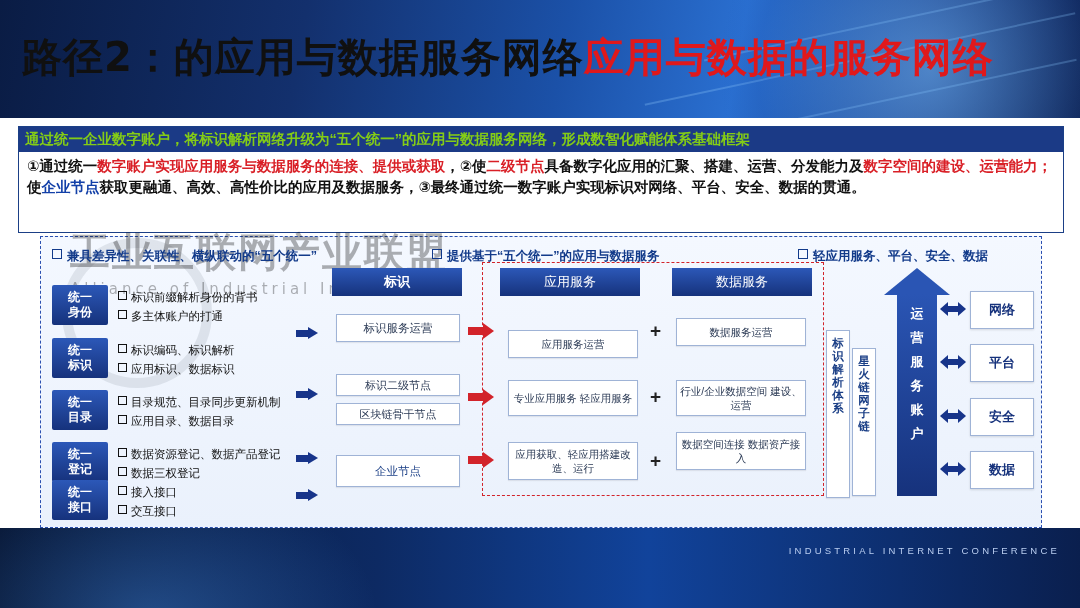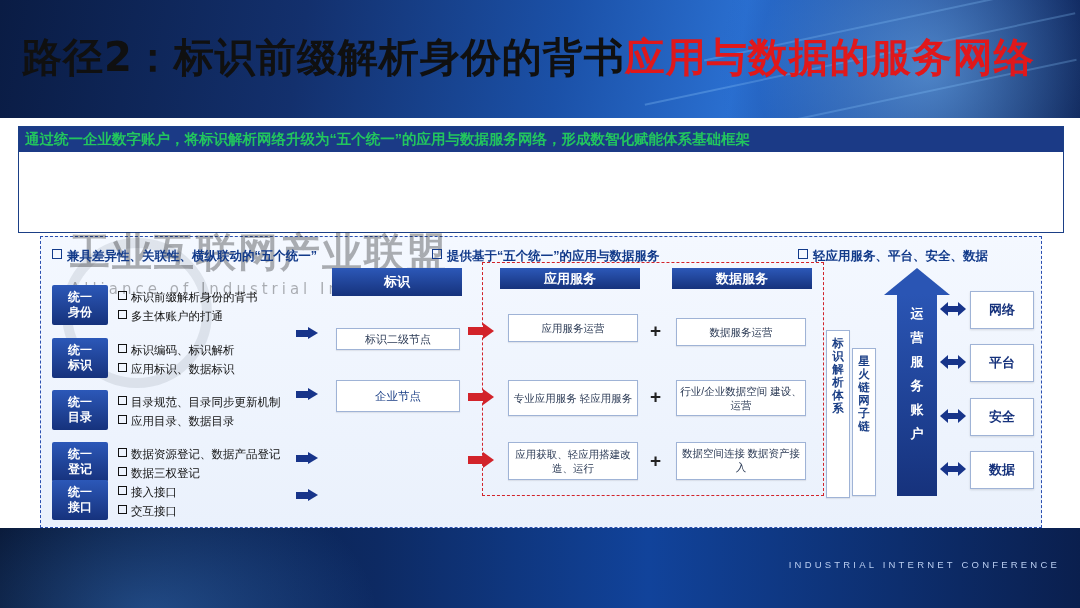--- a/index.html
+++ b/index.html
@@ -27,21 +27,21 @@
     font-family:"DejaVu Sans","Liberation Sans",sans-serif;
   }
   .title .hl{color:#e0181b;}
 
   
   .summary{
     position:absolute;left:18px;top:126px;width:1044px;height:105px;
     border:1px solid #1b3f86;background:#ffffff;
   }
   .summary .line1{
-    background:#1b3a86;color:#22c55e;font-size:14.5px;font-weight:bold;
+    background:#1b3a86;color:#84cc16;font-size:14.5px;font-weight:bold;
     padding:3px 8px 4px 6px;line-height:18px;white-space:nowrap;
   }
   .summary .body{
     padding:4px 8px 0 8px;font-size:14.5px;line-height:21px;color:#111;font-weight:bold;
   }
   .summary .body .red{color:#d91f26;}
   .summary .body .blue{color:#1340a8;}
 
   
   .mainarea{
@@ -94,22 +94,22 @@
     box-shadow:0 1px 1px rgba(0,0,0,.07);
   }
   .midbox.sm{height:20px;margin-top:7px;font-size:11px;}
   .midbox.ent{height:30px;margin-top:30px;color:#1b3f86;}
 
   
   .redzone{
     position:absolute;left:482px;top:262px;width:340px;height:232px;border:1.6px dashed #d2232a;
   }
   .svc-hd{
-    position:absolute;height:21px;background:linear-gradient(180deg,#2c58b8,#16327c);
-    color:#fff;font-size:13px;font-weight:bold;display:flex;align-items:center;justify-content:center;
+    position:absolute;height:28px;background:linear-gradient(180deg,#2c58b8,#16327c);
+    color:#fff;font-size:13px;font-weight:normal;display:flex;align-items:center;justify-content:center;
   }
   .svc-box{
     position:absolute;border:1px solid #9fb3d6;background:#fff;color:#2b3a55;font-size:10.5px;
     display:flex;align-items:center;justify-content:center;text-align:center;line-height:14px;
     box-shadow:0 1px 1px rgba(0,0,0,.07);
   }
   .plus{position:absolute;font-size:19px;color:#222;font-weight:bold;}
   .redarrow{position:absolute;width:26px;height:16px;}
   .redarrow .shaft{position:absolute;left:0;top:4px;width:16px;height:8px;background:#d2232a;}
   .redarrow .head{position:absolute;left:15px;top:0;width:0;height:0;border-top:8px solid transparent;border-bottom:8px solid transparent;border-left:11px solid #d2232a;}
@@ -152,38 +152,41 @@
   }
   .bottomband:after{
     content:"";position:absolute;left:-80px;bottom:-160px;width:460px;height:300px;
     background:radial-gradient(ellipse at 50% 50%,rgba(80,160,255,.35),rgba(10,30,80,0) 70%);
   }
   .logo{
     position:absolute;right:20px;top:542px;text-align:right;color:#fff;
   }
   .logo .l1{font-size:26px;font-weight:bold;letter-spacing:1px;font-family:"DejaVu Sans","Liberation Sans",sans-serif;}
   .logo .l1 .y{color:#d8e6ff;}
-  .logo .l2{font-size:9.5px;letter-spacing:3.2px;color:#b9cdf0;margin-top:17px;padding-left:27px;}
+  .logo .l2{font-size:9.5px;letter-spacing:3.2px;color:#b9cdf0;margin-top:3px;padding-left:27px;}
 </style>
 </head>
 <body>
 
 <div id="slide">
 
   <div class="topbar">
     <div class="streak" style="left:700px;top:20px;width:380px;"></div>
     <div class="streak" style="left:640px;top:58px;width:440px;"></div>
     <div class="streak" style="left:760px;top:92px;width:320px;"></div>
   </div>
   <div class="title">
-    <span>路径2：标识前缀解析身份的背书</span><span class="hl">应用与数据的服务网络</span>
+    <span>路径2：的应用与数据服务网络</span><span class="hl">应用与数据的服务网络</span>
   </div>
 
   <div class="summary">
     <div class="line1">通过统一企业数字账户，将标识解析网络升级为“五个统一”的应用与数据服务网络，形成数智化赋能体系基础框架</div>
+    <div class="body">
+      <span>①通过统一</span><span class="red">数字账户实现应用服务与数据服务的连接、提供或获取</span><span>，②使</span><span class="red">二级节点</span><span>具备数字化应用的汇聚、搭建、运营、分发能力及</span><span class="red">数字空间的建设、运营能力；</span><span>使</span><span class="blue">企业节点</span><span>获取更融通、高效、高性价比的应用及数据服务，③最终通过统一数字账户实现标识对网络、平台、安全、数据的贯通。</span>
+    </div>
   </div>
 
   <div class="mainarea"></div>
 
   <div class="wmcircle"></div>
   <div class="wm">
     <div>工业互联网产业联盟</div>
     <div class="sub">Alliance of Industrial Internet</div>
   </div>
 
@@ -238,41 +241,43 @@
       <div class="shaft"></div>
       <div class="head"></div>
     </div>
   <div class="larrow" style="left:296px;top:489px;">
       <div class="shaft"></div>
       <div class="head"></div>
     </div>
 
   <div class="midcol">
     <div class="midhead">标识</div>
+    <div class="midbox" style="margin-top:18px;">标识服务运营</div>
     <div class="midbox sm" style="margin-top:32px;">标识二级节点</div>
+    <div class="midbox sm">区块链骨干节点</div>
     <div class="midbox ent">企业节点</div>
   </div>
 
   <div class="redzone"></div>
 
   <div class="svc-hd" style="left:500px;top:268px;width:140px;">应用服务</div>
   <div class="svc-hd" style="left:672px;top:268px;width:140px;">数据服务</div>
 
-  <div class="svc-box" style="left:508px;top:314px;width:128px;height:26px;">应用服务运营</div>
+  <div class="svc-box" style="left:508px;top:330px;width:128px;height:26px;">应用服务运营</div>
   <div class="svc-box" style="left:676px;top:318px;width:128px;height:26px;">数据服务运营</div>
   <div class="plus" style="left:650px;top:320px;">+</div>
 
   <div class="svc-box" style="left:508px;top:380px;width:128px;height:34px;">专业应用服务
 轻应用服务</div>
   <div class="svc-box" style="left:676px;top:380px;width:128px;height:34px;">行业/企业数据空间
 建设、运营</div>
   <div class="plus" style="left:650px;top:386px;">+</div>
 
   <div class="svc-box" style="left:508px;top:442px;width:128px;height:36px;">应用获取、轻应用搭建改造、运行</div>
-  <div class="svc-box" style="left:676px;top:442px;width:128px;height:36px;font-family:Liberation Serif, serif;">数据空间连接
+  <div class="svc-box" style="left:676px;top:432px;width:128px;height:36px;">数据空间连接
 数据资产接入</div>
   <div class="plus" style="left:650px;top:450px;">+</div>
 
   <div class="redarrow" style="left:468px;top:323px;">
       <div class="shaft"></div>
       <div class="head"></div>
     </div>
   <div class="redarrow" style="left:468px;top:389px;">
       <div class="shaft"></div>
       <div class="head"></div>

